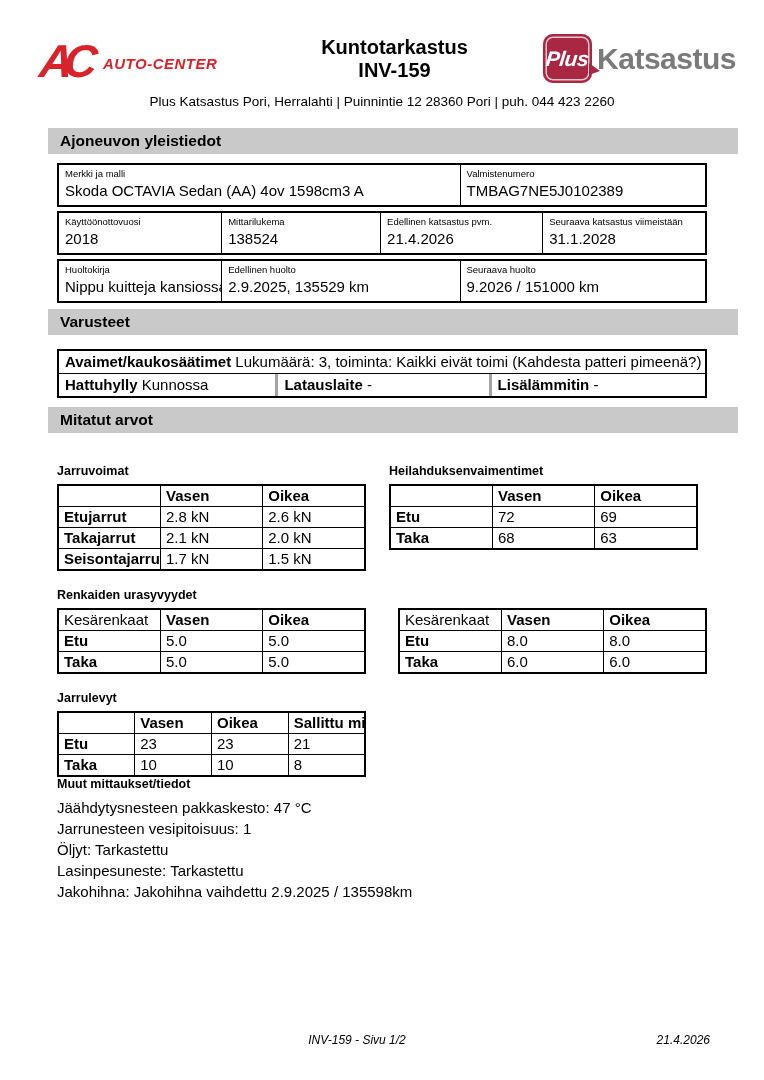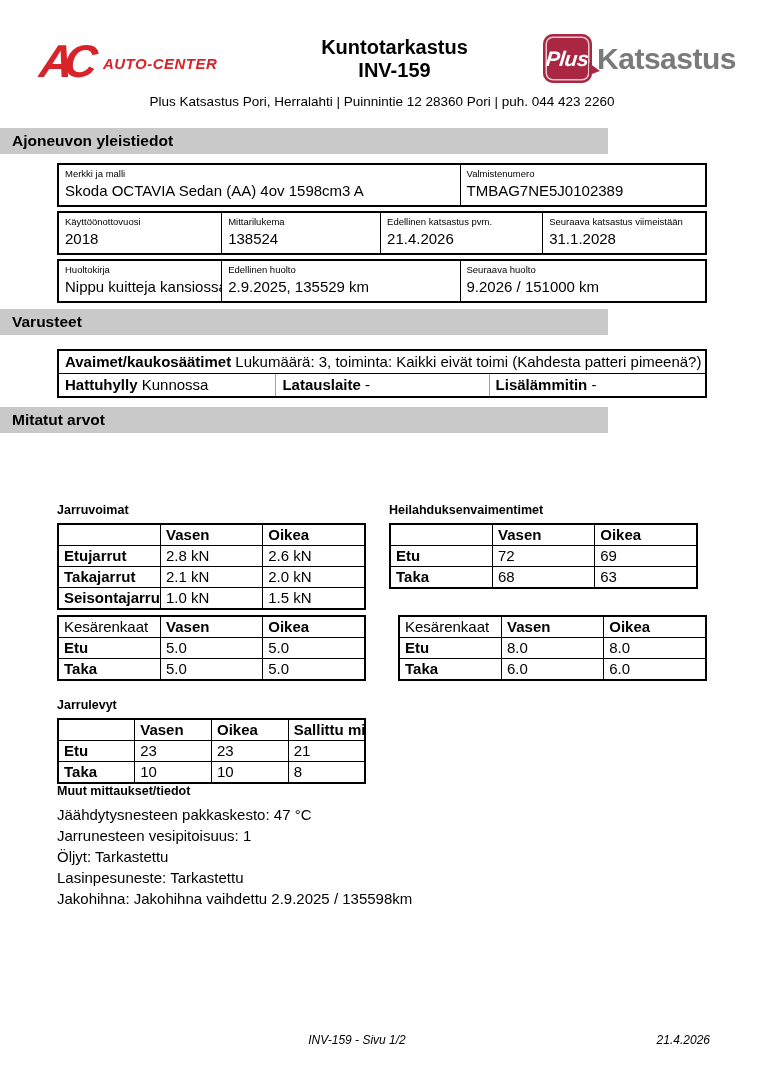--- a/index.html
+++ b/index.html
@@ -35,48 +35,48 @@
     position:absolute; right:-8px; bottom:8px; width:0; height:0;
     border-top:8px solid transparent; border-bottom:4px solid transparent;
     border-left:11px solid #a92743;
   }
   .plus-name { font-weight:bold; font-size:30px; color:#7a7a7a; margin-left:5px; letter-spacing:-.5px; }
 
   .address { text-align:center; font-size:13.5px; margin-top:11px; }
 
   
   .section-bar {
-    width:608px; background:#c9c9c9;
+    width:690px; margin-left:48px; background:#c9c9c9;
     font-weight:bold; font-size:15.5px; padding:4px 0 4px 12px;
   }
   .bar-general { margin-top:19px; }
   .bar-equip   { margin-top:6px; }
   .bar-meas    { margin-top:9px; }
 
   
   .info-table { width:650px; margin:9px 0 0 57px; }
   .info-row { display:flex; border:2px solid #000; background:#fff; }
   .info-row + .info-row { margin-top:4px; }
   .info-cell { border-left:1px solid #000; padding:3px 6px 5px 6px; overflow:hidden; }
   .info-cell:first-child { border-left:none; }
   .cell-label { font-size:9.5px; line-height:12px; }
   .cell-value { font-size:15px; line-height:18px; margin-top:2px; white-space:nowrap; }
 
   
   .equip-table { width:650px; margin:14px 0 0 57px; border:2px solid #000; }
   .equip-row { display:flex; }
   .equip-row + .equip-row { border-top:1px solid #000; }
-  .equip-cell { padding:2px 6px 3px 6px; font-size:15px; line-height:17px; border-left:1px solid #a3a3a3; white-space:nowrap; overflow:hidden; }
+  .equip-cell { padding:2px 6px 3px 6px; font-size:15px; line-height:17px; border-left:3px solid #a3a3a3; white-space:nowrap; overflow:hidden; }
   .equip-cell:first-child { border-left:none; }
   .b { font-weight:bold; }
 
   
   .meas-wrap { margin-left:57px; width:650px; }
   .pair { display:flex; justify-content:space-between; }
-  .mcol { width:318px;margin-top:39px; }
+  .mcol { width:318px; }
   .mtitle { font-size:12.5px; font-weight:bold; line-height:15px; }
   .mt-first  { margin-top:31px; }
   .mt-tread  { margin-top:17px; }
   .mt-discs  { margin-top:17px; }
   .mt-other  { }
   table.meas { border-collapse:collapse; width:309px; border:2px solid #000; margin-top:5px; table-layout:fixed; }
   table.meas th, table.meas td {
     border:1px solid #000; font-size:15px; line-height:17px;
     padding:1px 5px 2px 5px; height:20px; text-align:left; font-weight:normal;
     white-space:nowrap; overflow:hidden;
@@ -207,21 +207,21 @@
             <td>2.8 kN</td>
             <td>2.6 kN</td>
           </tr>
           <tr>
             <td class="rl">Takajarrut</td>
             <td>2.1 kN</td>
             <td>2.0 kN</td>
           </tr>
           <tr>
             <td class="rl">Seisontajarrut</td>
-            <td>1.0 kN</td>
+            <td>1.7 kN</td>
             <td>1.5 kN</td>
           </tr>
         </tbody>
           </table>
       </div>
       <div class="mcol">
         <div class="mtitle mt-first">Heilahduksenvaimentimet</div>
         <table class="meas">
           <tbody>
               <tr>
@@ -237,20 +237,21 @@
           <tr>
             <td class="rl">Taka</td>
             <td>68</td>
             <td>63</td>
           </tr>
         </tbody>
           </table>
       </div>
     </div>
 
+    <div class="mtitle mt-tread">Renkaiden urasyvyydet</div>
     <div class="pair">
       <table class="meas">
         <tbody>
             <tr>
           <th style="width:33.4%">Kesärenkaat</th>
           <th class="hb" style="width:33.3%">Vasen</th>
           <th class="hb" style="width:33.3%">Oikea</th>
         </tr>
         <tr>
           <td class="rl">Etu</td>

